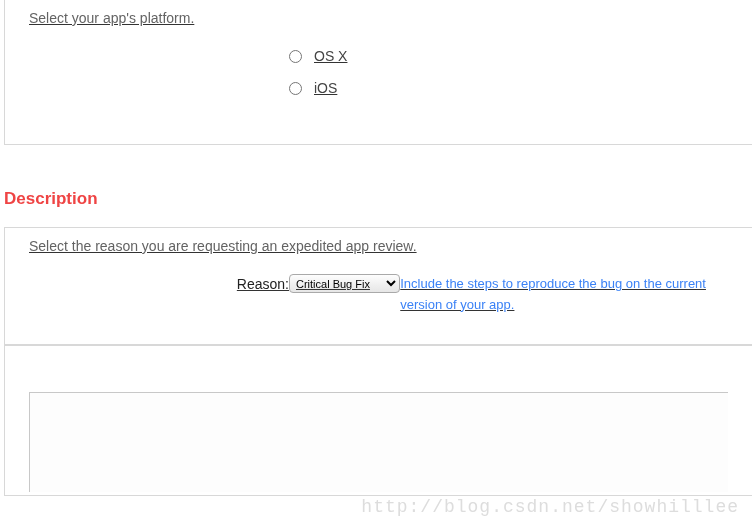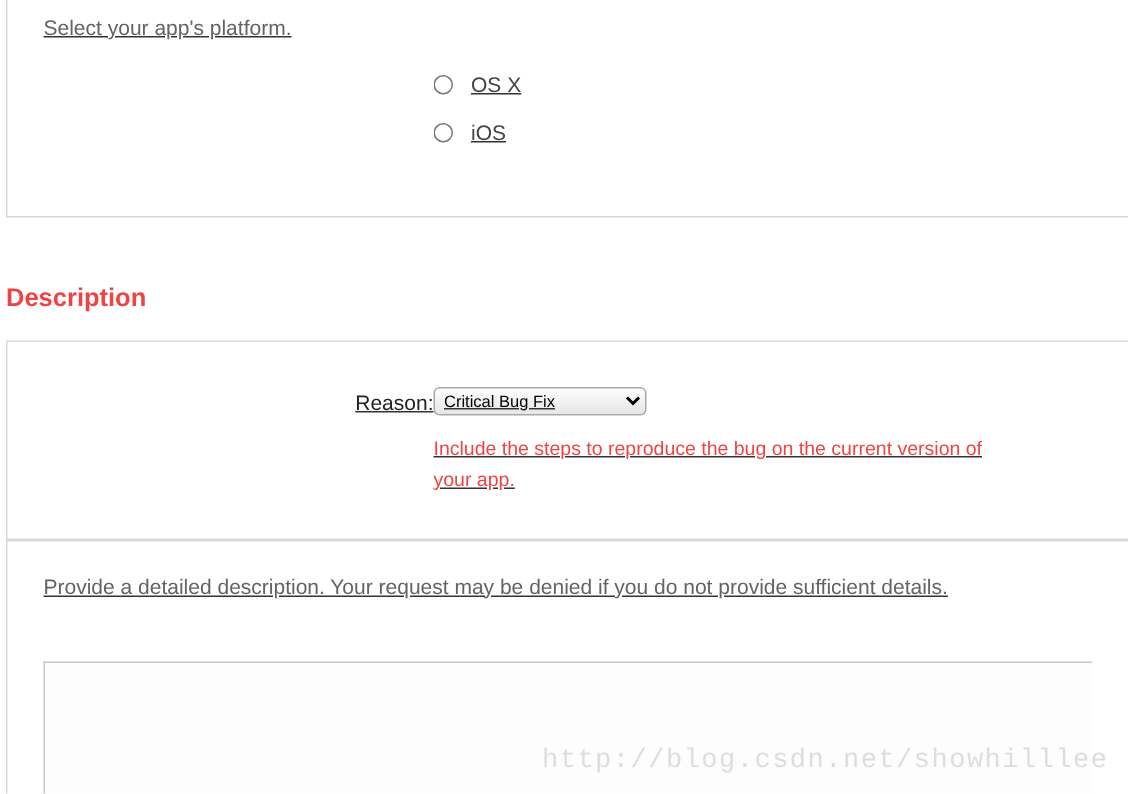--- a/index.html
+++ b/index.html
@@ -67,36 +67,36 @@
     }
     .reason-label {
       font-size: 14px;
       color: #222;
       padding-top: 2px;
       text-align: right;
       min-width: 60px;
     }
     .reason-right {
       display: flex;
-      flex-direction: column;
+      flex-direction: row;
     }
     .reason-select {
       font-size: 11px;
       padding: 1px 2px;
       width: 142px;
       height: 19px;
       background: linear-gradient(#fdfdfd, #e6e6e6);
       border: 1px solid #a9a9a9;
       border-radius: 4px;
       font-family: "Lucida Grande", sans-serif;
     }
     .reason-hint {
-      color: #ef4444;
+      color: #3b82f6;
       font-size: 13px;
-      margin-top: 12px;
+      margin-top: 0;
       max-width: 370px;
       line-height: 1.6;
     }
     .panel-details {
       padding-top: 22px;
       padding-bottom: 0;
     }
     .details-textarea {
       width: 100%;
       margin-top: 24px;
@@ -134,29 +134,29 @@
     <div class="radio-row">
       <input type="radio" name="platform" style="">
       <span class="radio-label">iOS</span>
     </div>
   </div>
 </div>
 
 <h2 class="section-heading">Description</h2>
 
 <div class="panel panel-description">
+  <div class="prompt-text">Select the reason you are requesting an expedited app review.</div>
   <div class="reason-row">
     <div class="reason-label">Reason:</div>
     <div class="reason-right">
       <select class="reason-select">
         <option>Critical Bug Fix</option>
       </select>
       <div class="reason-hint">Include the steps to reproduce the bug on the current version of your app.</div>
     </div>
   </div>
 </div>
 
 <div class="panel panel-details">
-  <div class="prompt-text">Provide a detailed description. Your request may be denied if you do not provide sufficient details.</div>
   <textarea class="details-textarea" value="" style=""></textarea>
 </div>
 
 <div class="watermark">http://blog.csdn.net/showhilllee</div>
 
 </body></html>

